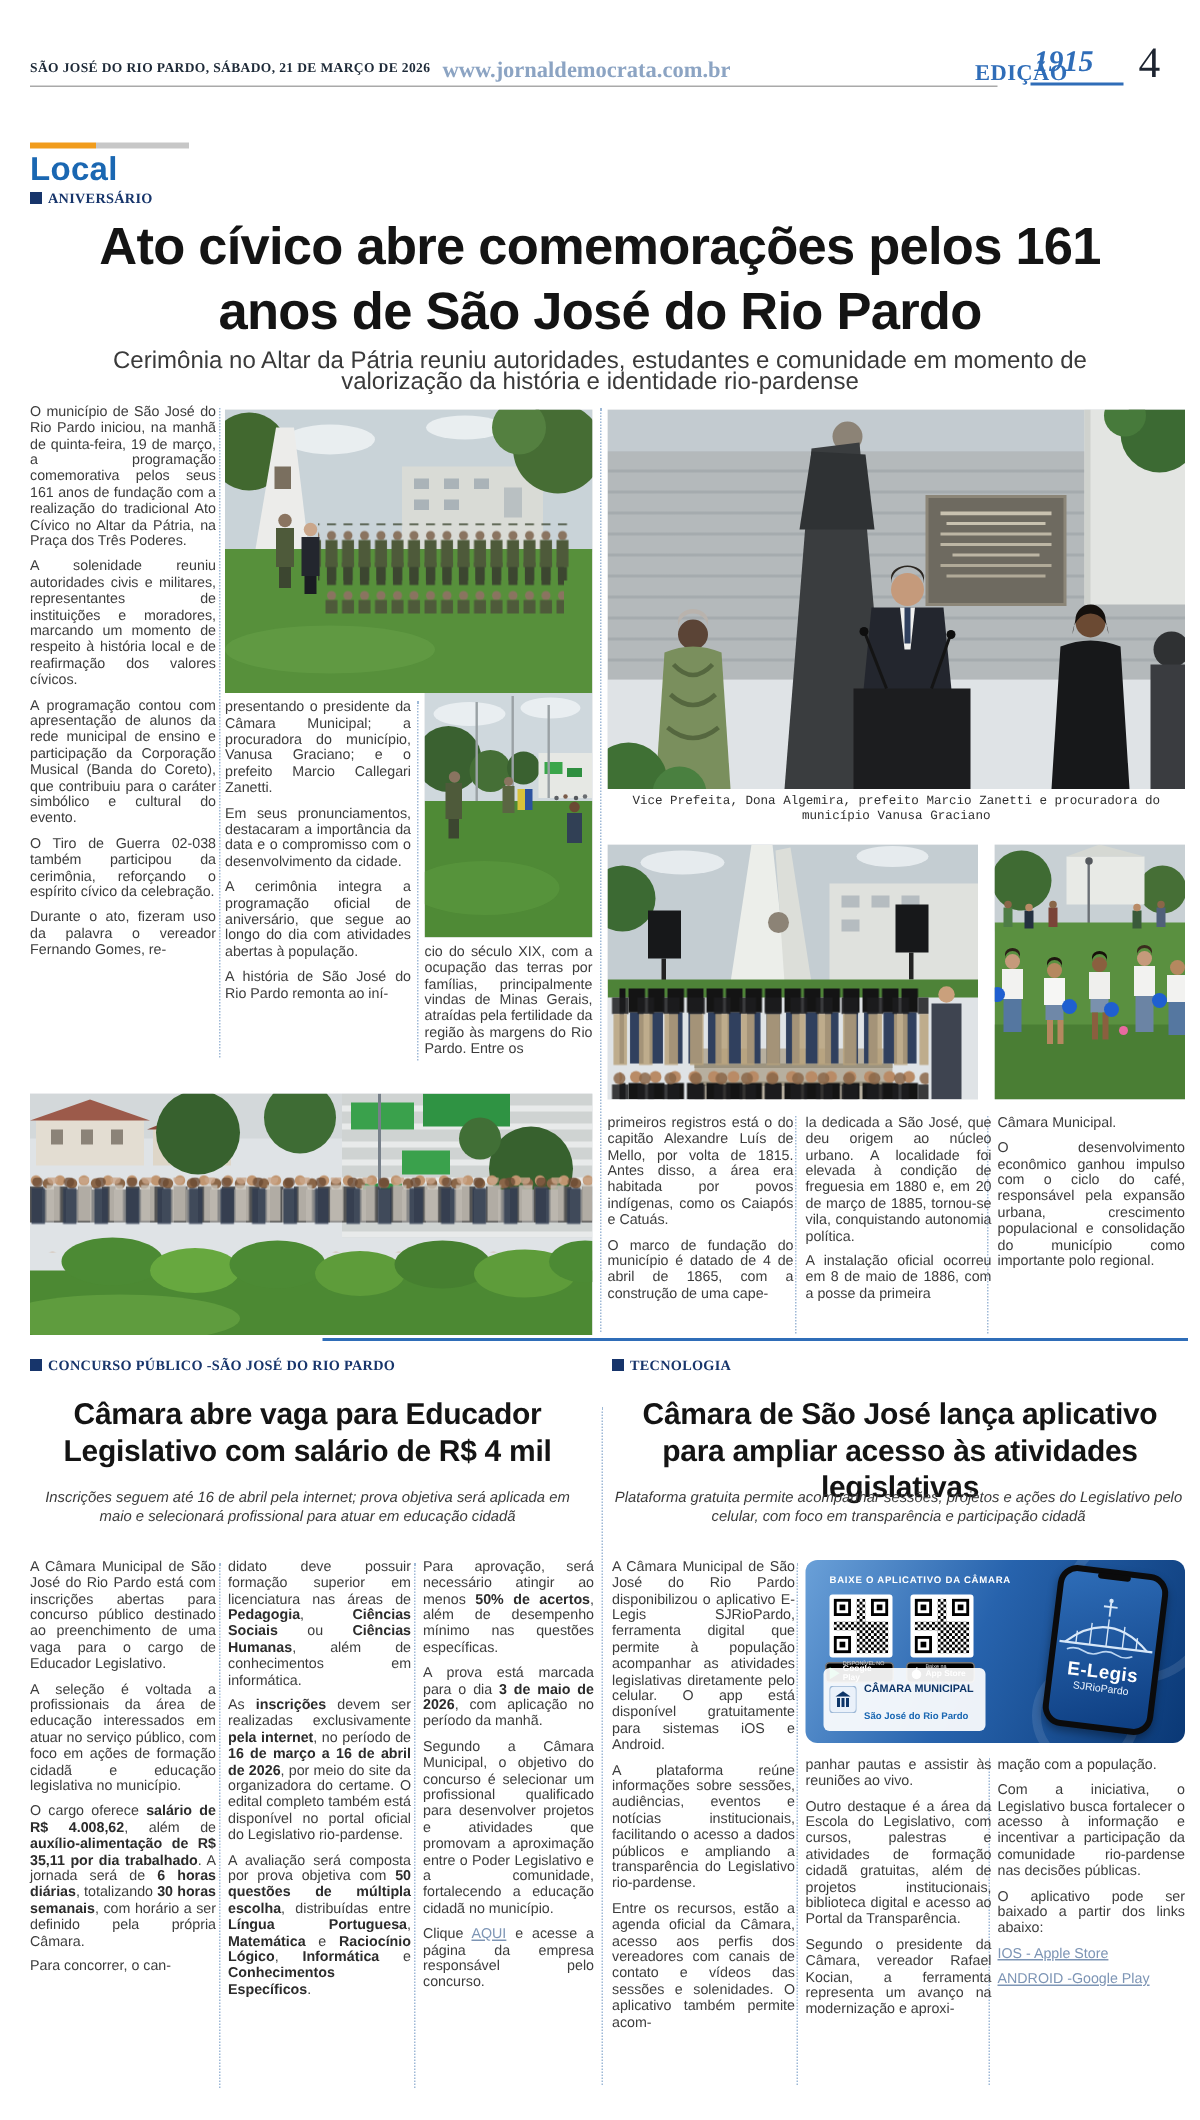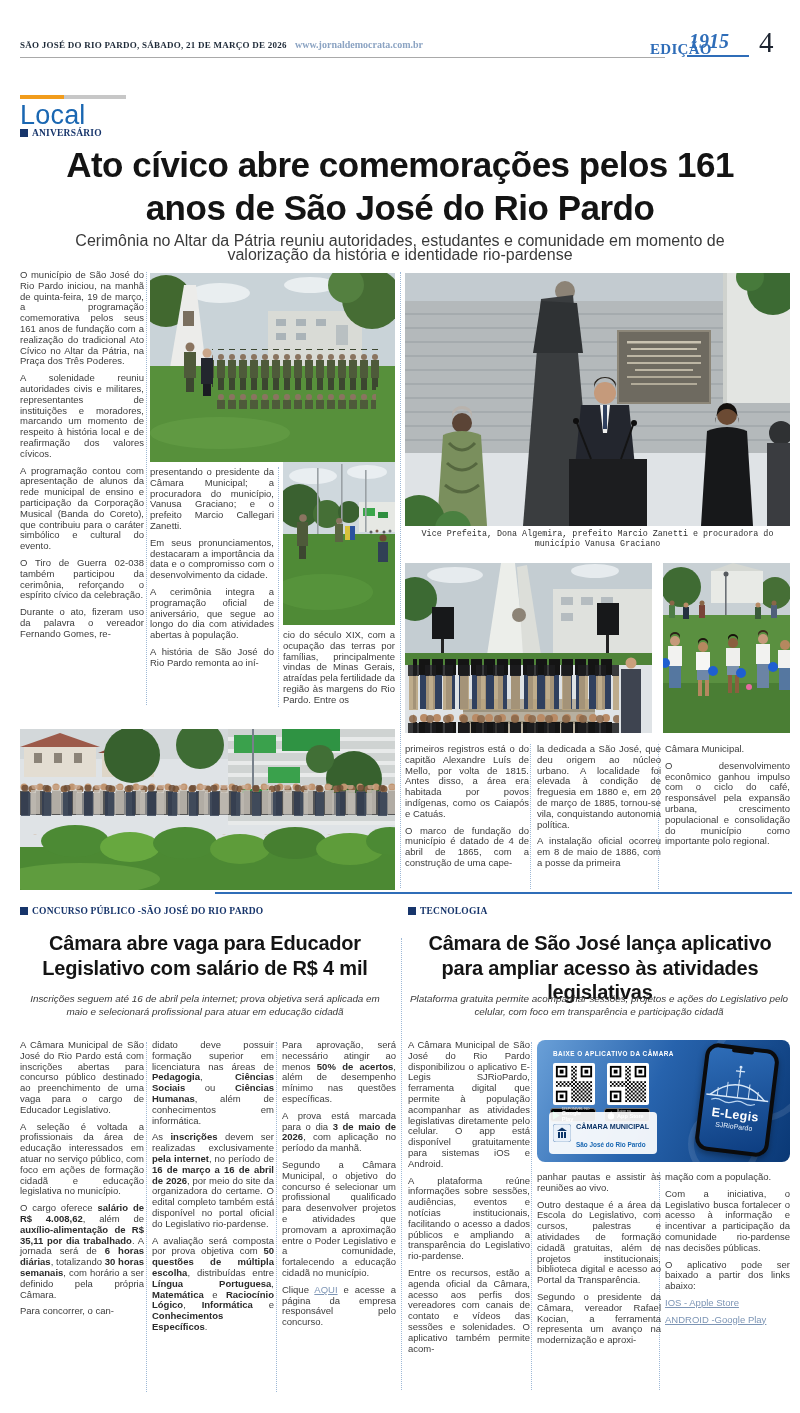--- a/index.html
+++ b/index.html
@@ -1,27 +1,27 @@
 <!DOCTYPE html>
 <html><head>
 <meta charset="utf-8">
 <style>
   html,body{margin:0;padding:0;background:#fff;}
   #page{position:relative;width:800px;height:1413px;background:#fff;overflow:hidden;
         font-family:"Liberation Sans",sans-serif;color:#3b3b3b;}
   .abs{position:absolute;}
   
   .dateline{font-family:"Liberation Serif",serif;font-weight:700;font-size:9px;letter-spacing:.25px;color:#1d2937;}
-  .website{font-family:"Liberation Serif",serif;font-weight:700;font-size:10px;color:#8ca4c3;text-decoration:none;}
+  .website{font-family:"Liberation Serif",serif;font-weight:700;font-size:15px;color:#8ca4c3;text-decoration:none;}
   .ed-label{font-family:"Liberation Serif",serif;font-weight:700;font-size:15px;color:#2f6db8;letter-spacing:.3px;}
   .ed-num{font-family:"Liberation Serif",serif;font-weight:700;font-style:italic;font-size:20px;color:#2f6db8;}
   .pageno{font-family:"Liberation Serif",serif;font-size:29px;color:#1d2430;}
   .hrule{background:#a9a9a9;height:1px;}
   .bluerule{background:#2f6db8;}
-  .section-title{font-size:27px;font-weight:400;color:#1a67b2;letter-spacing:.2px;}
+  .section-title{font-size:22px;font-weight:700;color:#1a67b2;letter-spacing:.2px;}
   .bar{height:4px;}
   
   .tag{font-family:"Liberation Serif",serif;font-weight:700;font-size:9.5px;color:#17356b;letter-spacing:.2px;white-space:nowrap;}
   .tag .sq{display:inline-block;width:8px;height:8px;background:#17356b;margin-right:4px;vertical-align:-1px;}
   
   .mainhead{font-size:35px;line-height:43px;font-weight:700;color:#141414;text-align:center;letter-spacing:-.5px;}
   .subhead{font-size:20px;line-height:24.5px;font-weight:700;color:#141414;text-align:center;letter-spacing:-.2px;}
   .deck{font-size:16px;line-height:14px;color:#3a3a3a;text-align:center;}
   .deck-sm{font-style:italic;font-size:9.9px;line-height:13px;color:#3a3a3a;text-align:center;}
   

